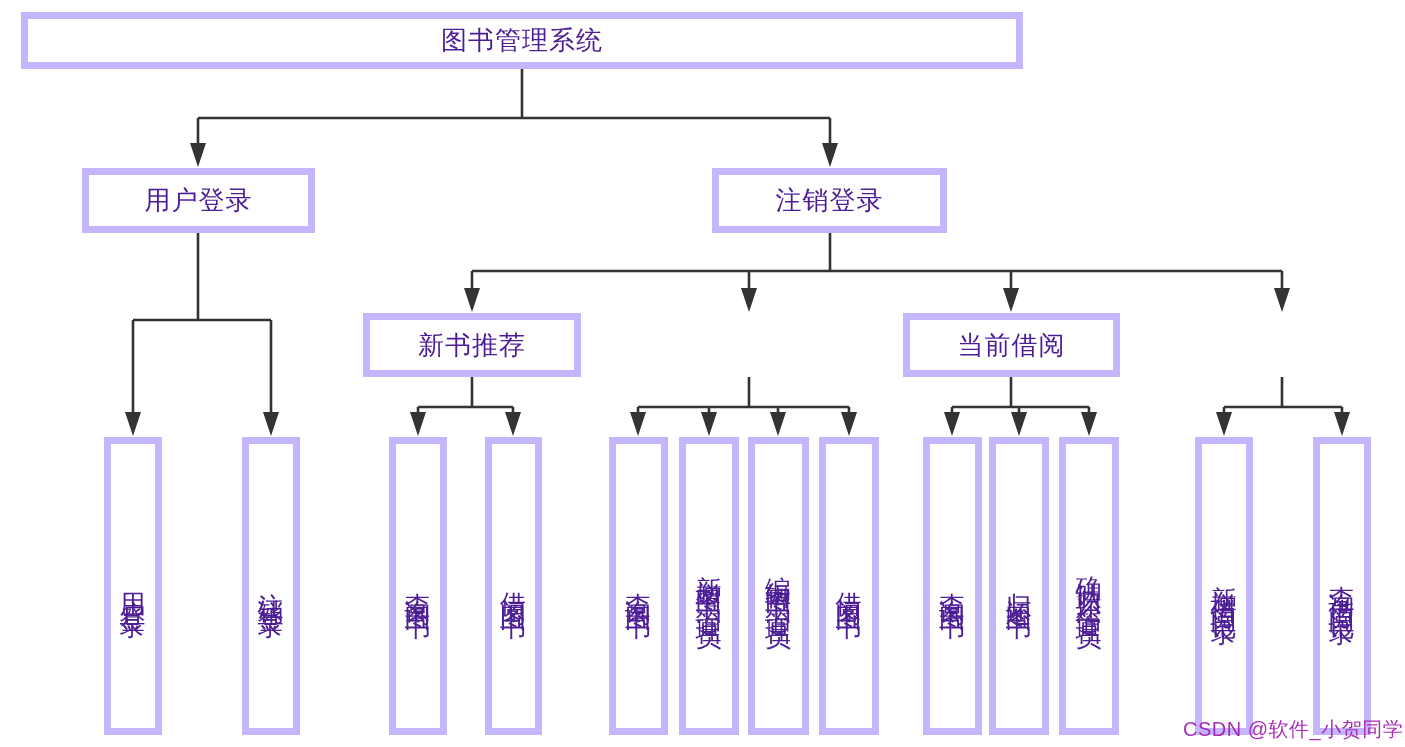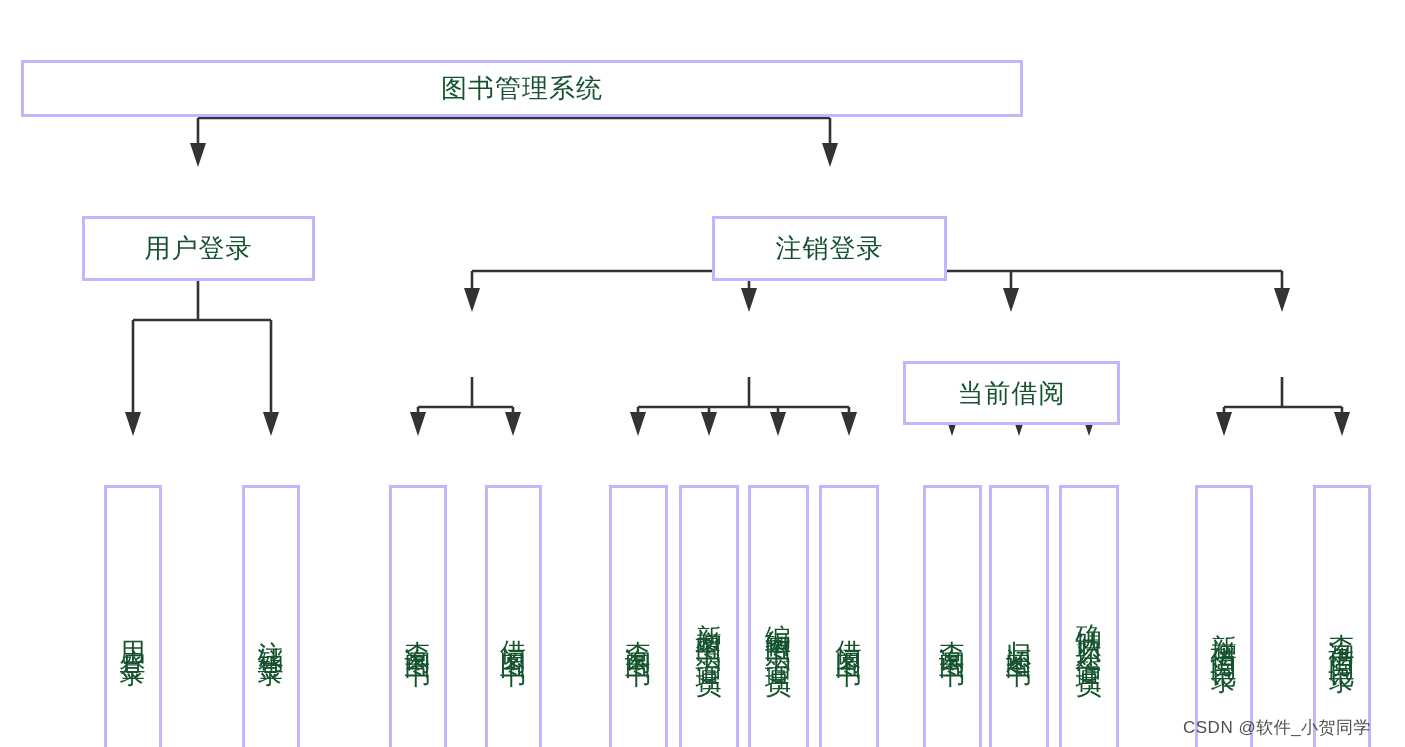--- a/index.html
+++ b/index.html
@@ -14,47 +14,46 @@
   .connectors {
     position: absolute;
     left: 0; top: 0;
     width: 1405px; height: 747px;
     z-index: 1;
   }
   .node {
     position: absolute;
     box-sizing: border-box;
     background: #ffffff;
-    border: 3px solid #c4b5fd;
-    color: #14532d;
+    border: 7px solid #c4b5fd;
+    color: #4c1d95;
     display: flex;
     align-items: center;
     justify-content: center;
     z-index: 2;
-    margin-top: 48px;
   }
   .h-node {
     font-size: 26px;
     letter-spacing: 1px;
     white-space: nowrap;
   }
   .v-node {
     writing-mode: vertical-rl;
     text-orientation: mixed;
     font-size: 26px;
     letter-spacing: 7px;
     line-height: 1;
   }
   .watermark {
     position: absolute;
     left: 1183px;
     top: 716px;
-    font-size: 17px;
+    font-size: 20px;
     letter-spacing: 0.5px;
-    color: #404040;
+    color: #a21caf;
     opacity: 0.92;
     z-index: 6;
     white-space: nowrap;
   }
 </style>
 </head>
 <body>
 
 <div class="canvas">
 
@@ -89,20 +88,21 @@
       <polygon points="1216,412 1232,412 1224,436"></polygon>
       <polygon points="1334,412 1350,412 1342,436"></polygon>
     </g>
   </svg>
 
   <div class="node h-node" style="left:21px; top:12px; width:1002px; height:57px;">图书管理系统</div>
 
   <div class="node h-node" style="left:82px; top:168px; width:233px; height:65px;">用户登录</div>
   <div class="node h-node" style="left:712px; top:168px; width:235px; height:65px;">注销登录</div>
 
+  <div class="node h-node" style="left:363px; top:313px; width:218px; height:64px;">新书推荐</div>
   <div class="node h-node" style="left:903px; top:313px; width:217px; height:64px;">当前借阅</div>
 
   <div class="node v-node" style="left:104px; top:437px; width:58px; height:298px;">用户登录</div>
   <div class="node v-node" style="left:242px; top:437px; width:58px; height:298px;">注销登录</div>
 
   <div class="node v-node" style="left:389px; top:437px; width:58px; height:298px;">查询图书</div>
   <div class="node v-node" style="left:485px; top:437px; width:57px; height:298px;">借阅图书</div>
 
   <div class="node v-node" style="left:609px; top:437px; width:59px; height:298px;">查询图书</div>
   <div class="node v-node" style="left:679px; top:437px; width:60px; height:298px;">新增图书（管理员）</div>

